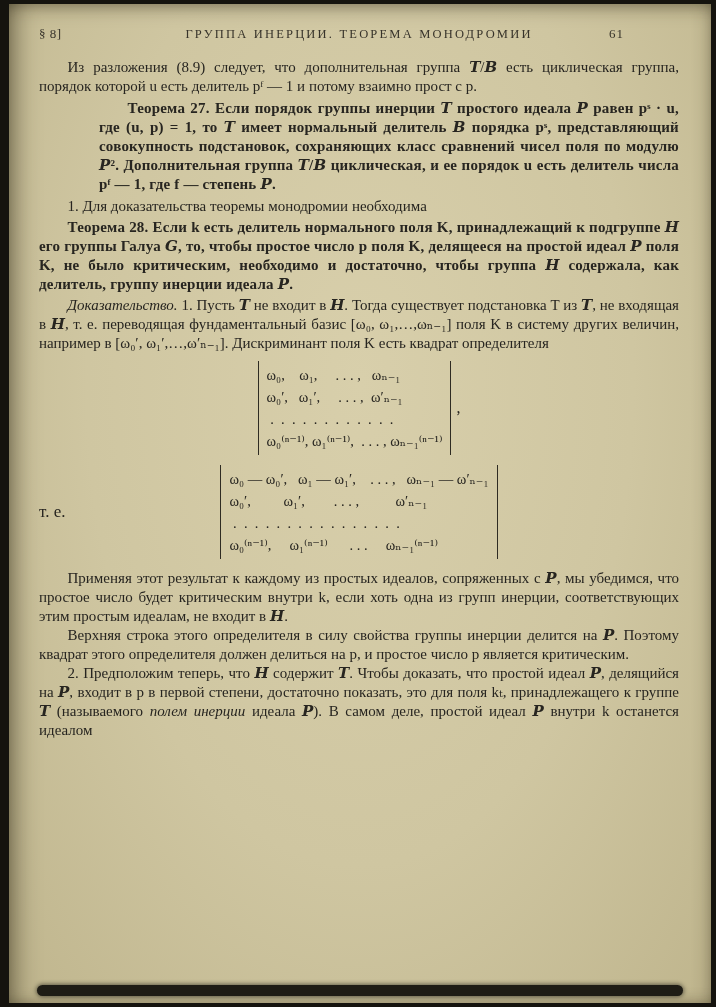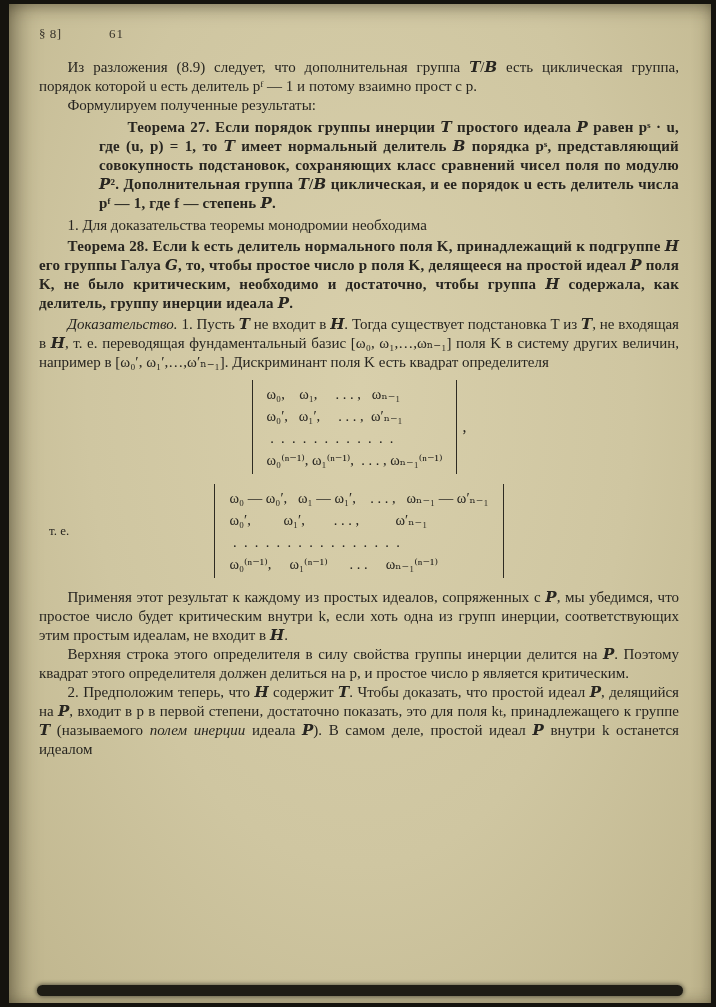--- a/index.html
+++ b/index.html
@@ -46,53 +46,53 @@
   .em{font-style:italic;margin-top:12px;}
   .frak{font-family:"DejaVu Serif",serif;font-weight:700;font-style:italic;}
   .display-math{
     position:relative;
     display:flex;justify-content:center;align-items:center;
     margin:8px 0 10px 0;
   }
   .det{
     border-left:1.6px solid #2e2b22;
     border-right:1.6px solid #2e2b22;
-    padding:3px 14px;
+    padding:3px 8px;
   }
   .det-row{
     white-space:pre;
     font-size:14.5px;line-height:22px;
     text-align:left;
   }
   .det-comma{margin-left:5px;font-size:16px;}
   .te-label{
-    position:absolute;left:10px;top:50%;transform:translateY(-50%);
-    font-size:13px;
+    position:absolute;left:0;top:50%;transform:translateY(-50%);
+    font-size:17px;
   }
   .scan-band{
     position:absolute;left:28px;right:28px;bottom:7px;height:11px;
     background:#1e1c15;border-radius:6px;
     box-shadow:0 0 4px 1px rgba(30,28,21,.6);
   }
 </style>
 </head>
 <body>
 
 <div class="page">
 
   <header class="runhead">
     <span class="sec">§ 8]</span>
+    <span class="title">ГРУППА ИНЕРЦИИ. ТЕОРЕМА МОНОДРОМИИ</span>
     <span class="pageno">61</span>
   </header>
 
   <main>
 
     <p class="ind">Из разложения (8.9) следует, что дополнительная группа <span class="frak">T</span>/<span class="frak">B</span> есть циклическая группа, порядок которой u есть делитель pᶠ — 1 и потому взаимно прост с p.</p>
 
-    <p class="ind">Формулируем полученные результаты:</p>
 
     <p class="t27 ind">Теорема 27. Если порядок группы инерции <span class="frak">T</span> простого идеала <span class="frak">P</span> равен pˢ · u, где (u, p) = 1, то <span class="frak">T</span> имеет нормальный делитель <span class="frak">B</span> порядка pˢ, представляющий совокупность подстановок, сохраняющих класс сравнений чисел поля по модулю <span class="frak">P</span>². Дополнительная группа <span class="frak">T</span>/<span class="frak">B</span> циклическая, и ее порядок u есть делитель числа pᶠ — 1, где f — степень <span class="frak">P</span>.</p>
 
     <p class="ind">1. Для доказательства теоремы монодромии необходима</p>
 
     <p class="t28 ind">Теорема 28. Если k есть делитель нормального поля K, принадлежащий к подгруппе <span class="frak">H</span> его группы Галуа <span class="frak">G</span>, то, чтобы простое число p поля K, делящееся на простой идеал <span class="frak">P</span> поля K, не было критическим, необходимо и достаточно, чтобы группа <span class="frak">H</span> содержала, как делитель, группу инерции идеала <span class="frak">P</span>.</p>
 
     <p class="ind"><span class="lead-italic">Доказательство.</span><span> 1. Пусть <span class="frak">T</span> не входит в <span class="frak">H</span>. Тогда существует подстановка T из <span class="frak">T</span>, не входящая в <span class="frak">H</span>, т. е. переводящая фундаментальный базис [ω₀, ω₁,…,ωₙ₋₁] поля K в систему других величин, например в [ω₀′, ω₁′,…,ω′ₙ₋₁]. Дискриминант поля K есть квадрат определителя</span></p>
 
     <div class="display-math">

